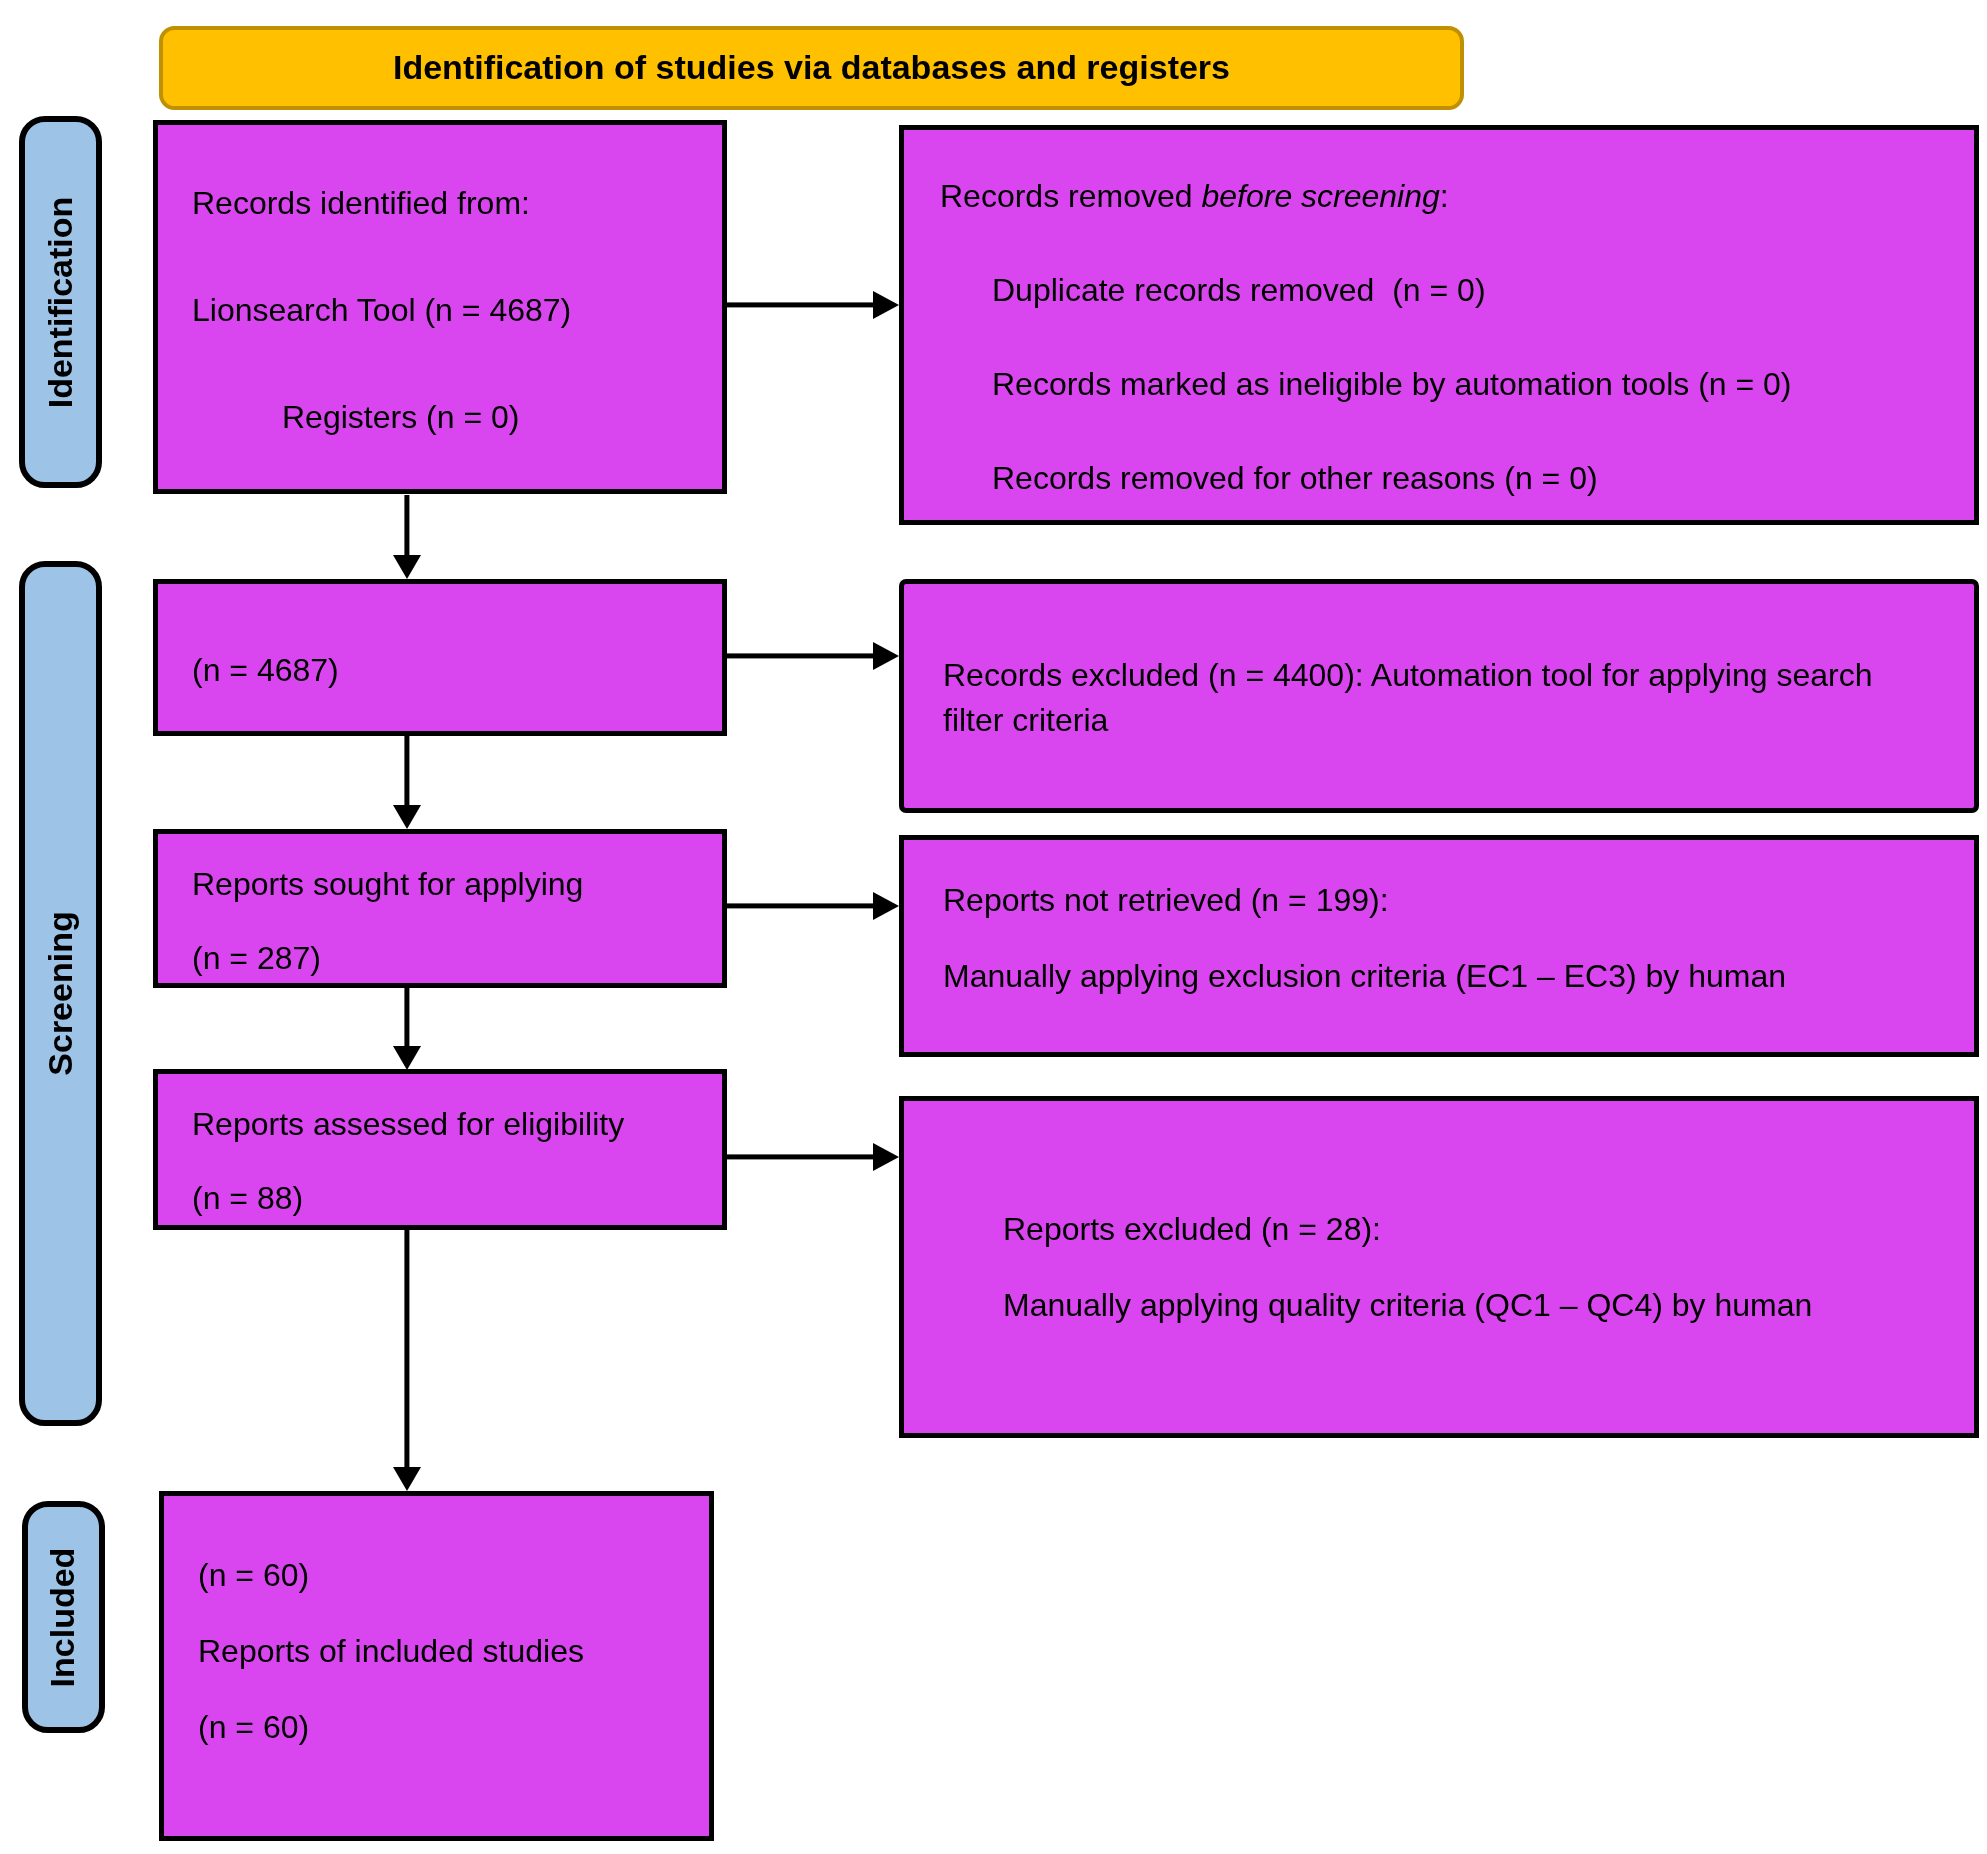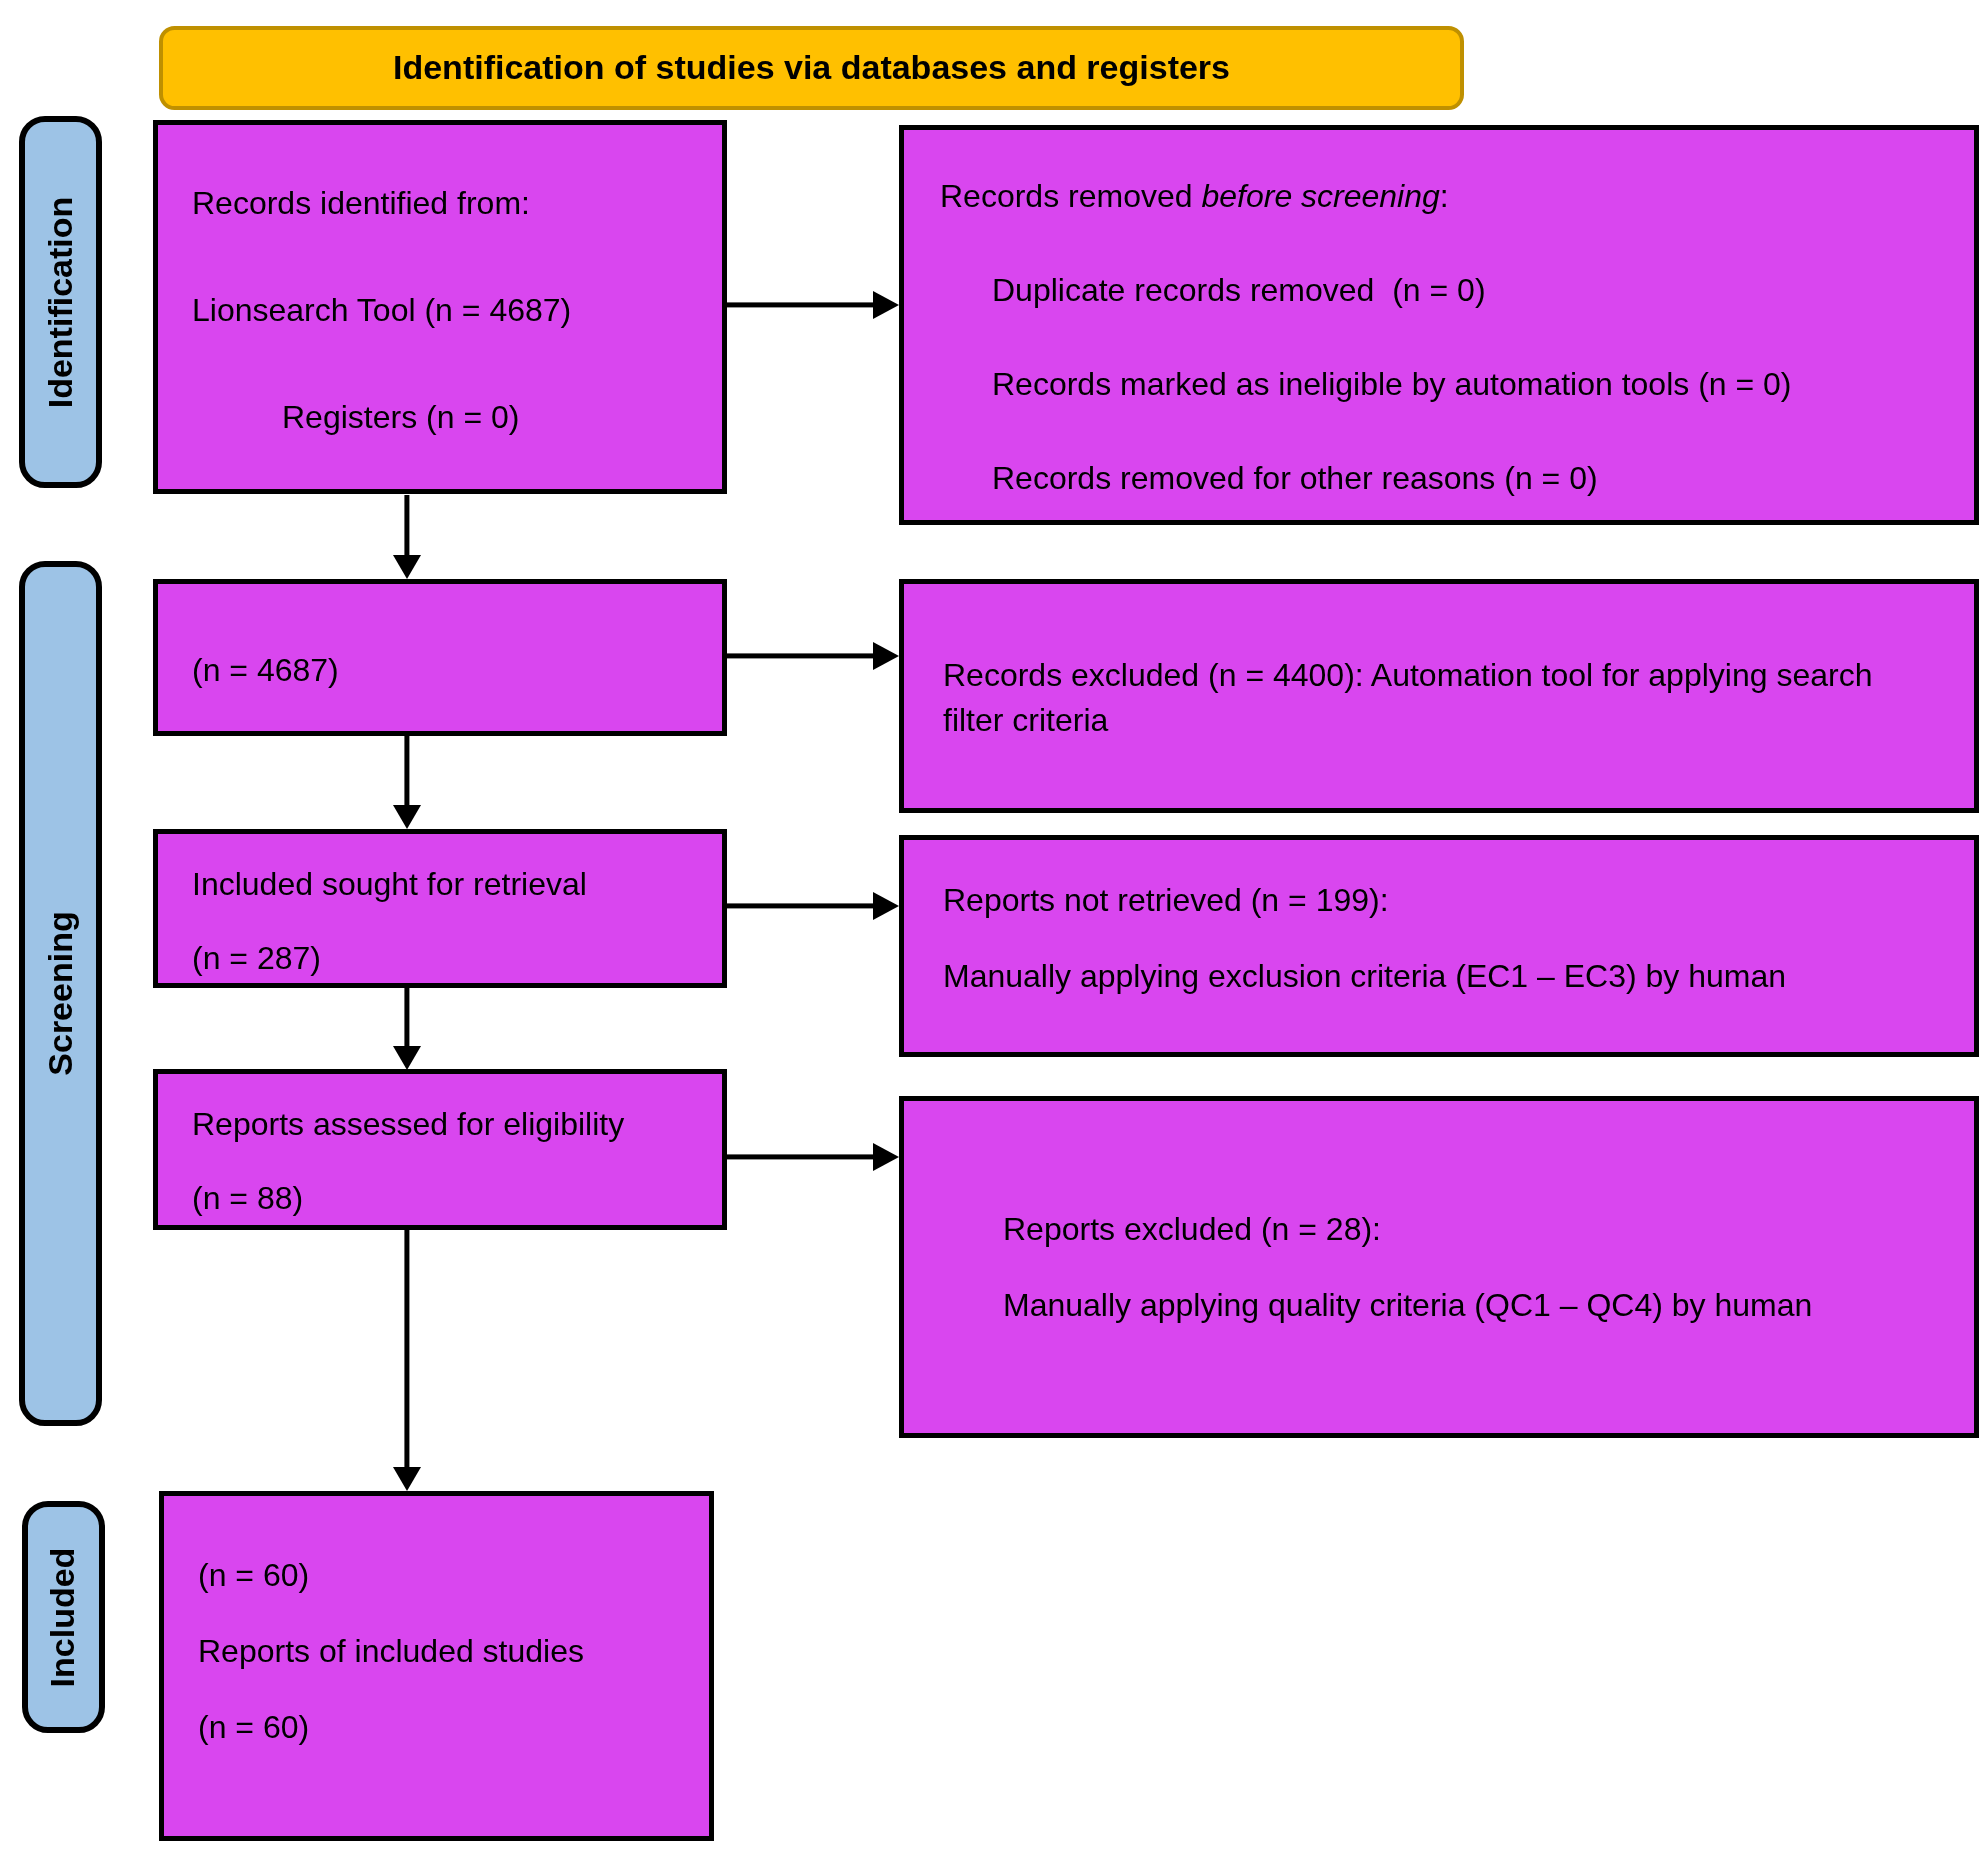--- a/index.html
+++ b/index.html
@@ -51,21 +51,21 @@
     box-sizing: border-box;
     font-size: 32px;
   }
   .ln { line-height: 38px; white-space: pre-wrap; }
   .wrapln { line-height: 45px; white-space: pre-wrap; }
 
   #box-identified       { left: 153px;  top: 120px;  width: 574px;  height: 374px; padding: 59px 24px 0 34px; }
   #box-removed          { left: 899px; top: 125px;  width: 1080px; height: 400px; padding: 47px 34px 0 36px; }
   #box-screened         { left: 153px;  top: 579px;  width: 574px;  height: 157px; padding: 31px 24px 0 34px; }
   #box-excluded-records { left: 899px; top: 579px;  width: 1080px; height: 234px; padding: 4px 47px 0 39px;
-                          display: flex; flex-direction: column; justify-content: center; }
+                          display: flex; flex-direction: column; justify-content: center; border-radius: 7px; }
   #box-sought           { left: 153px;  top: 829px;  width: 574px;  height: 159px; padding: 31px 24px 0 34px; }
   #box-notretrieved     { left: 899px; top: 835px;  width: 1080px; height: 222px; padding: 41px 34px 0 39px; }
   #box-assessed         { left: 153px;  top: 1069px; width: 574px;  height: 161px; padding: 31px 24px 0 34px; }
   #box-excluded-reports { left: 899px; top: 1096px; width: 1080px; height: 342px; padding: 0 34px 0 99px;
                           display: flex; flex-direction: column; justify-content: center; }
   #box-included         { left: 159px;  top: 1491px; width: 555px;  height: 350px; padding: 26px 30px 0 34px; }
 
   .mt40 { margin-top: 34px; }
   .mt42 { margin-top: 36px; }
   .mt44 { margin-top: 38px; }
@@ -142,21 +142,21 @@
 
   <div class="box" id="box-screened">
     <div class="ln mt42">(n = 4687)</div>
   </div>
 
   <div class="box" id="box-excluded-records">
     <div class="wrapln">Records excluded (n = 4400): Automation tool for applying search filter criteria</div>
   </div>
 
   <div class="box" id="box-sought">
-    <div class="ln">Included sought for retrieval</div>
+    <div class="ln">Reports sought for applying</div>
     <div class="ln mt42">(n = 287)</div>
   </div>
 
   <div class="box" id="box-notretrieved">
     <div class="ln">Reports not retrieved (n = 199):</div>
     <div class="ln mt44">Manually applying exclusion criteria (EC1 – EC3) by human</div>
   </div>
 
   <div class="box" id="box-assessed">
     <div class="ln">Reports assessed for eligibility</div>

